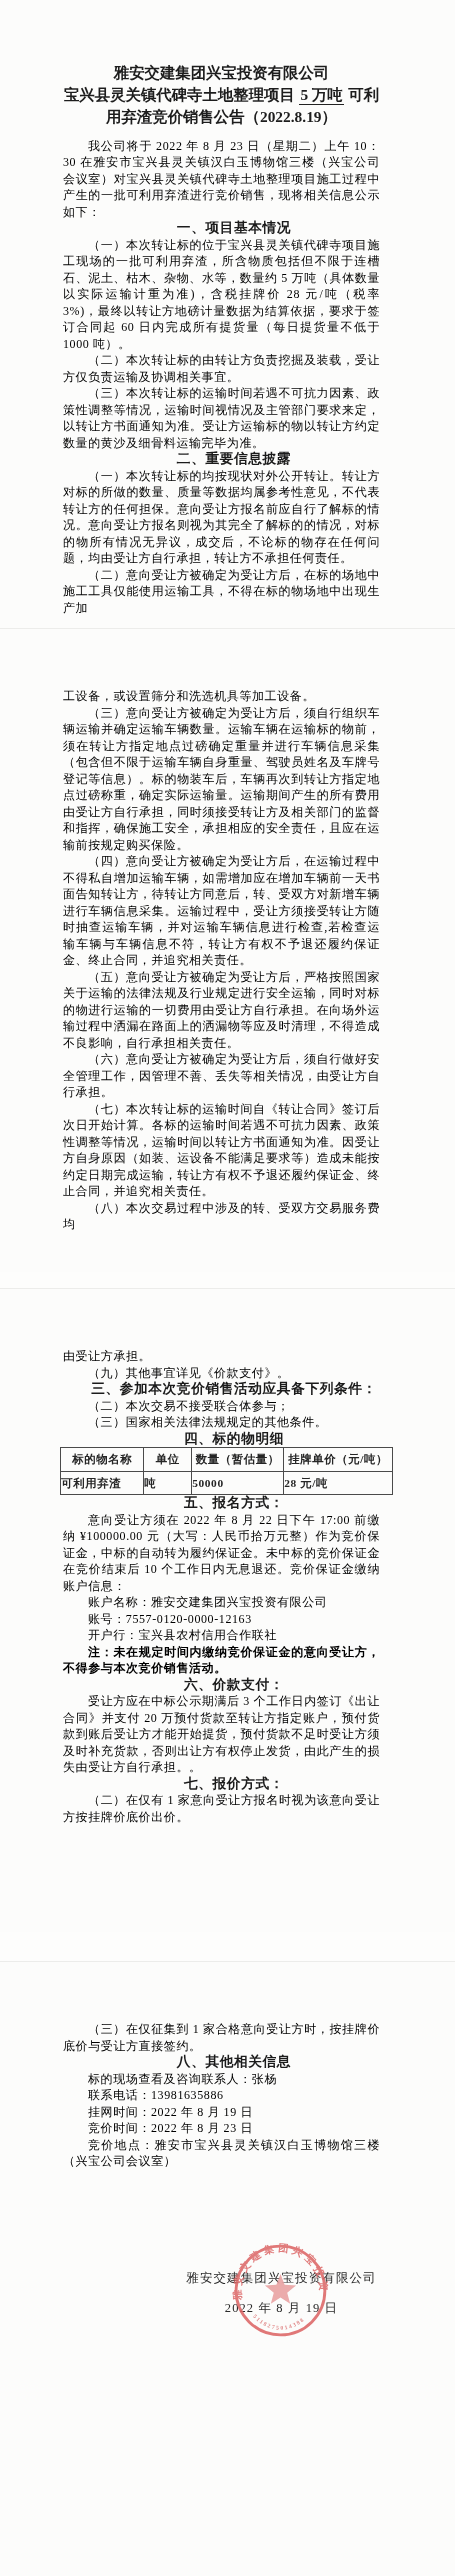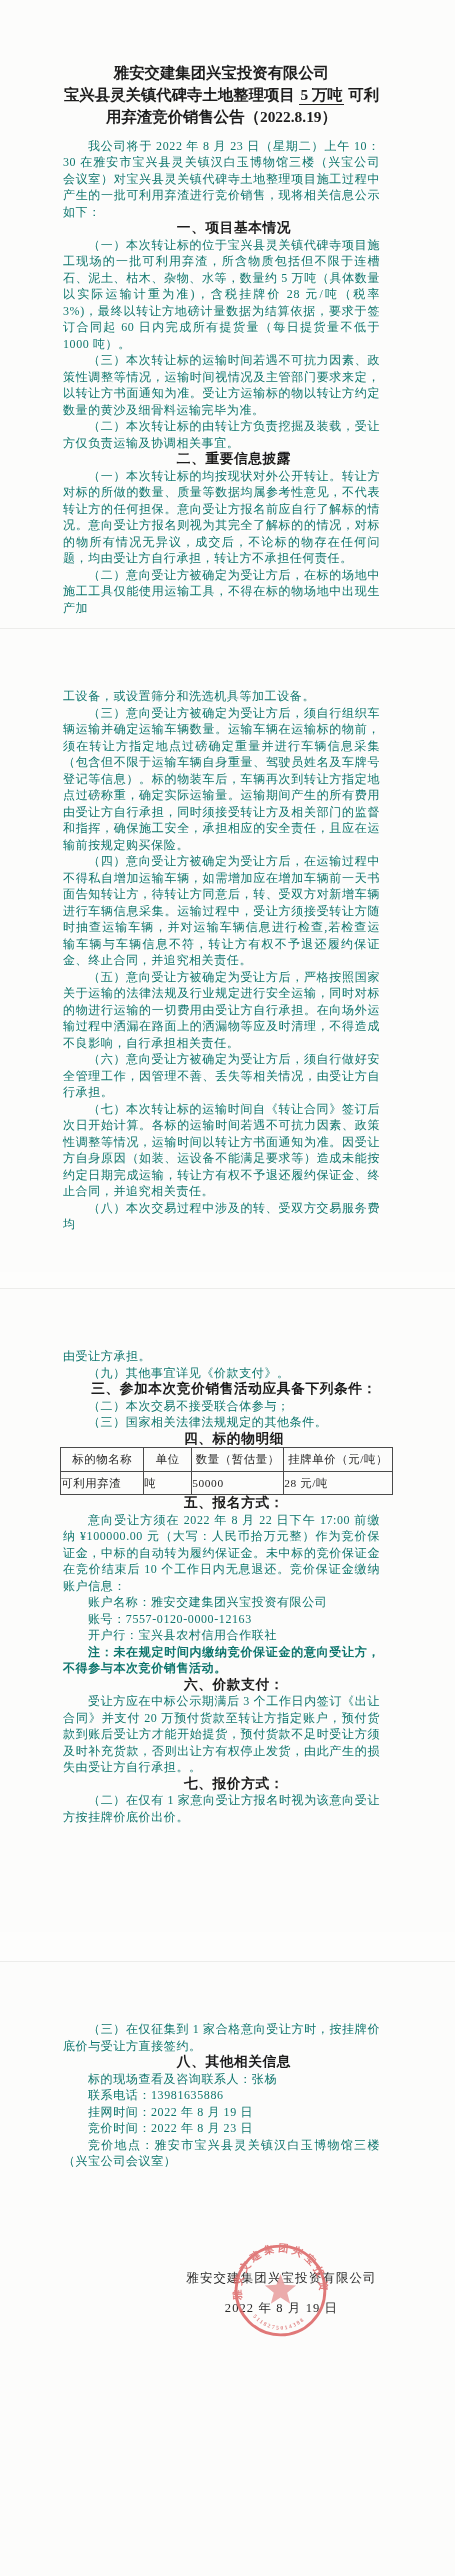--- a/index.html
+++ b/index.html
@@ -15,35 +15,35 @@
   #page3{top:1288px;height:644px;}
   #page4{top:1932px;height:800px;margin-top:29px;}
   .page-sep{position:absolute;left:0;width:456px;height:1.1px;background:#ececea;}
   .content{position:absolute;left:63px;width:317px;top:0;}
   .title-block{margin-top:62px;text-align:center;font-weight:bold;
     font-size:15.4px;line-height:22px;color:#1d1d1d;}
   .title-u{border-bottom:1.1px solid #222;padding:0 1.7px 0.6px 1.7px;}
   .body-start{margin-top:9.7px;}
   p.para, p.cont{
     margin:0;font-size:12px;line-height:16.5px;text-align:justify;
-    letter-spacing:0.6px;color:#0f766e;
+    letter-spacing:0.6px;color:#000000;
   }
   p.para{text-indent:25px;}
   p.cont{text-indent:0;}
   p.heading{
     margin:0;font-size:13.7px;line-height:16.5px;font-weight:bold;
     text-indent:25px;letter-spacing:0.6px;color:#1b1b1b;text-align:center;
   }
   p.bold{font-weight:bold;}
   table.goods{
     border-collapse:collapse;margin-left:-2.8px;width:327px;
     table-layout:fixed;font-size:11.4px;
   }
   table.goods th,table.goods td{
-    border:1.1px solid #4a4a4a;font-weight:normal;
+    border:1.1px solid #4a4a4a;font-weight:bold;
     padding:0;letter-spacing:0.6px;color:#252525;
   }
   table.goods th{height:23px;}
   table.goods td{height:22px;}
   .col1{width:82px;}.col2{width:47px;}.col3{width:91px;}.col4{width:108px;}
   .sign-name{position:absolute;top:309px;left:182px;width:199px;text-align:center;
     font-size:12.5px;letter-spacing:1.1px;color:#2a2a2a;}
   .sign-date{position:absolute;top:339px;left:182px;width:199px;text-align:center;
     font-size:12.5px;letter-spacing:1.1px;color:#2a2a2a;}
   .seal{position:absolute;top:280px;left:231px;width:99px;height:99px;opacity:0.88;}
@@ -56,22 +56,22 @@
   <div class="content">
     <div class="title-block">
       <div>雅安交建集团兴宝投资有限公司</div>
       <div><span>宝兴县灵关镇代碑寺土地整理项目</span> <span class="title-u">5 万吨</span> <span>可利</span></div>
       <div>用弃渣竞价销售公告（2022.8.19）</div>
     </div>
     <div class="body-start">
       <p class="para">我公司将于 2022 年 8 月 23 日（星期二）上午 10：30 在雅安市宝兴县灵关镇汉白玉博物馆三楼（兴宝公司会议室）对宝兴县灵关镇代碑寺土地整理项目施工过程中产生的一批可利用弃渣进行竞价销售，现将相关信息公示如下：</p>
       <p class="heading">一、项目基本情况</p>
       <p class="para">（一）本次转让标的位于宝兴县灵关镇代碑寺项目施工现场的一批可利用弃渣，所含物质包括但不限于连槽石、泥土、枯木、杂物、水等，数量约 5 万吨（具体数量以实际运输计重为准)，含税挂牌价 28 元/吨（税率 3%)，最终以转让方地磅计量数据为结算依据，要求于签订合同起 60 日内完成所有提货量（每日提货量不低于 1000 吨）。</p>
+      <p class="para">（二）本次转让标的由转让方负责挖掘及装载，受让方仅负责运输及协调相关事宜。</p>
       <p class="para">（三）本次转让标的运输时间若遇不可抗力因素、政策性调整等情况，运输时间视情况及主管部门要求来定，以转让方书面通知为准。受让方运输标的物以转让方约定数量的黄沙及细骨料运输完毕为准。</p>
-      <p class="para">（二）本次转让标的由转让方负责挖掘及装载，受让方仅负责运输及协调相关事宜。</p>
       <p class="heading">二、重要信息披露</p>
       <p class="para">（一）本次转让标的均按现状对外公开转让。转让方对标的所做的数量、质量等数据均属参考性意见，不代表转让方的任何担保。意向受让方报名前应自行了解标的情况。意向受让方报名则视为其完全了解标的的情况，对标的物所有情况无异议，成交后，不论标的物存在任何问题，均由受让方自行承担，转让方不承担任何责任。</p>
       <p class="para">（二）意向受让方被确定为受让方后，在标的场地中施工工具仅能使用运输工具，不得在标的物场地中出现生产加</p>
     </div>
   </div>
 </div>
 
 <div class="page" id="page2">
   <div class="page-sep" style="top:0;"></div>
   <div class="content" style="top:60px;">

